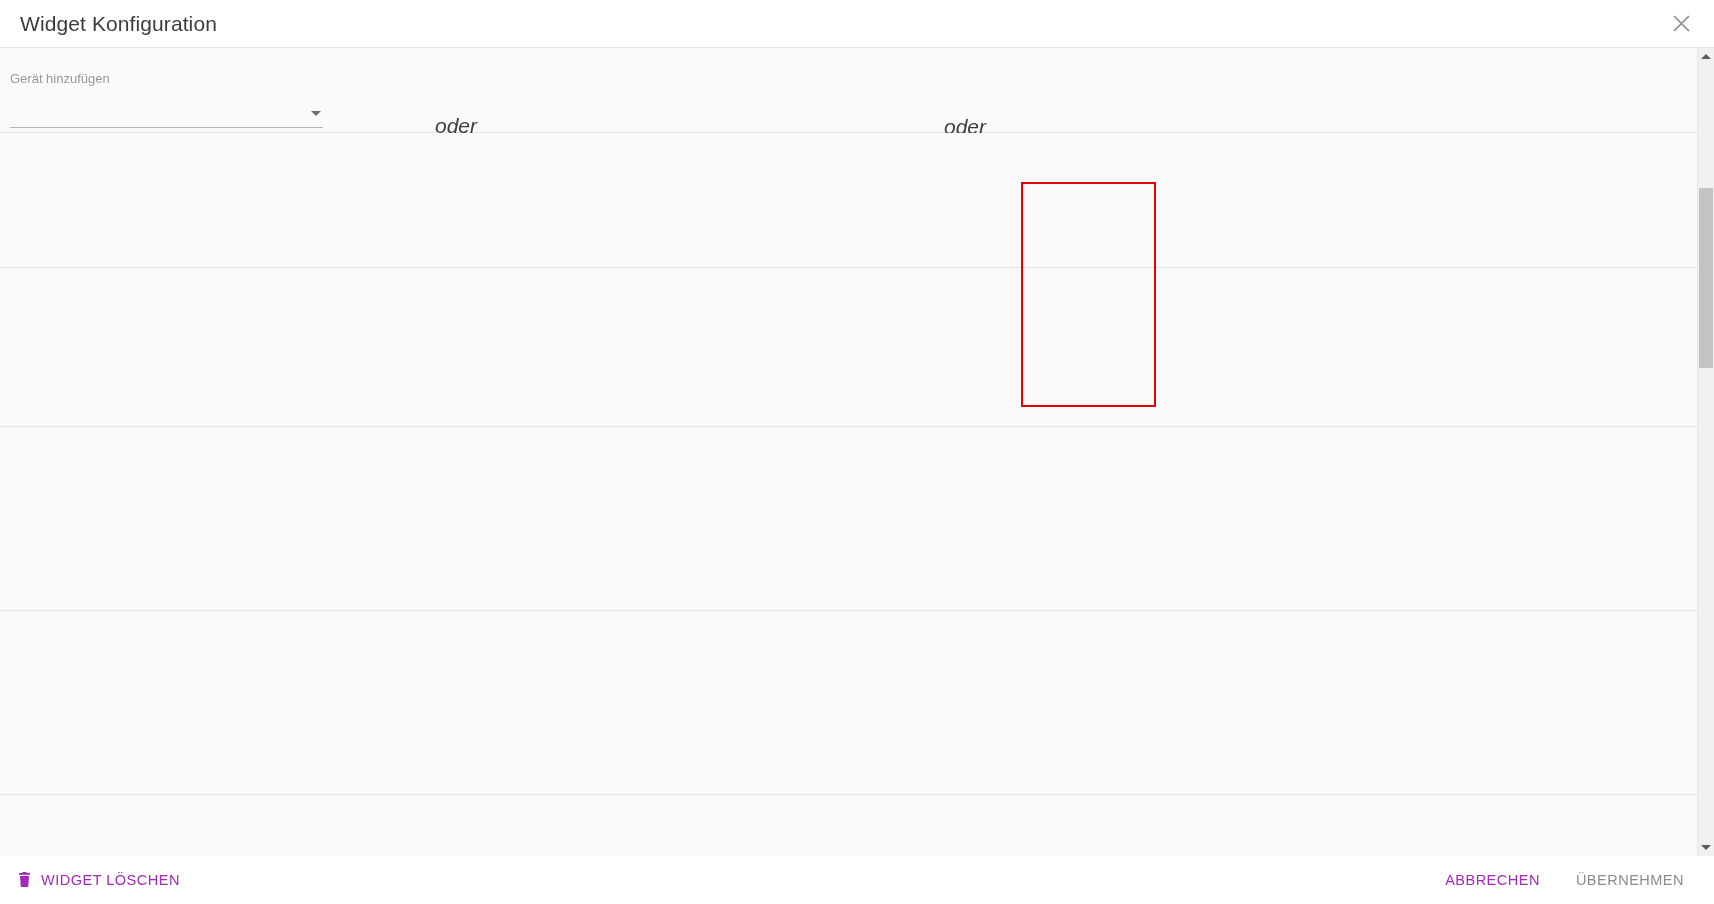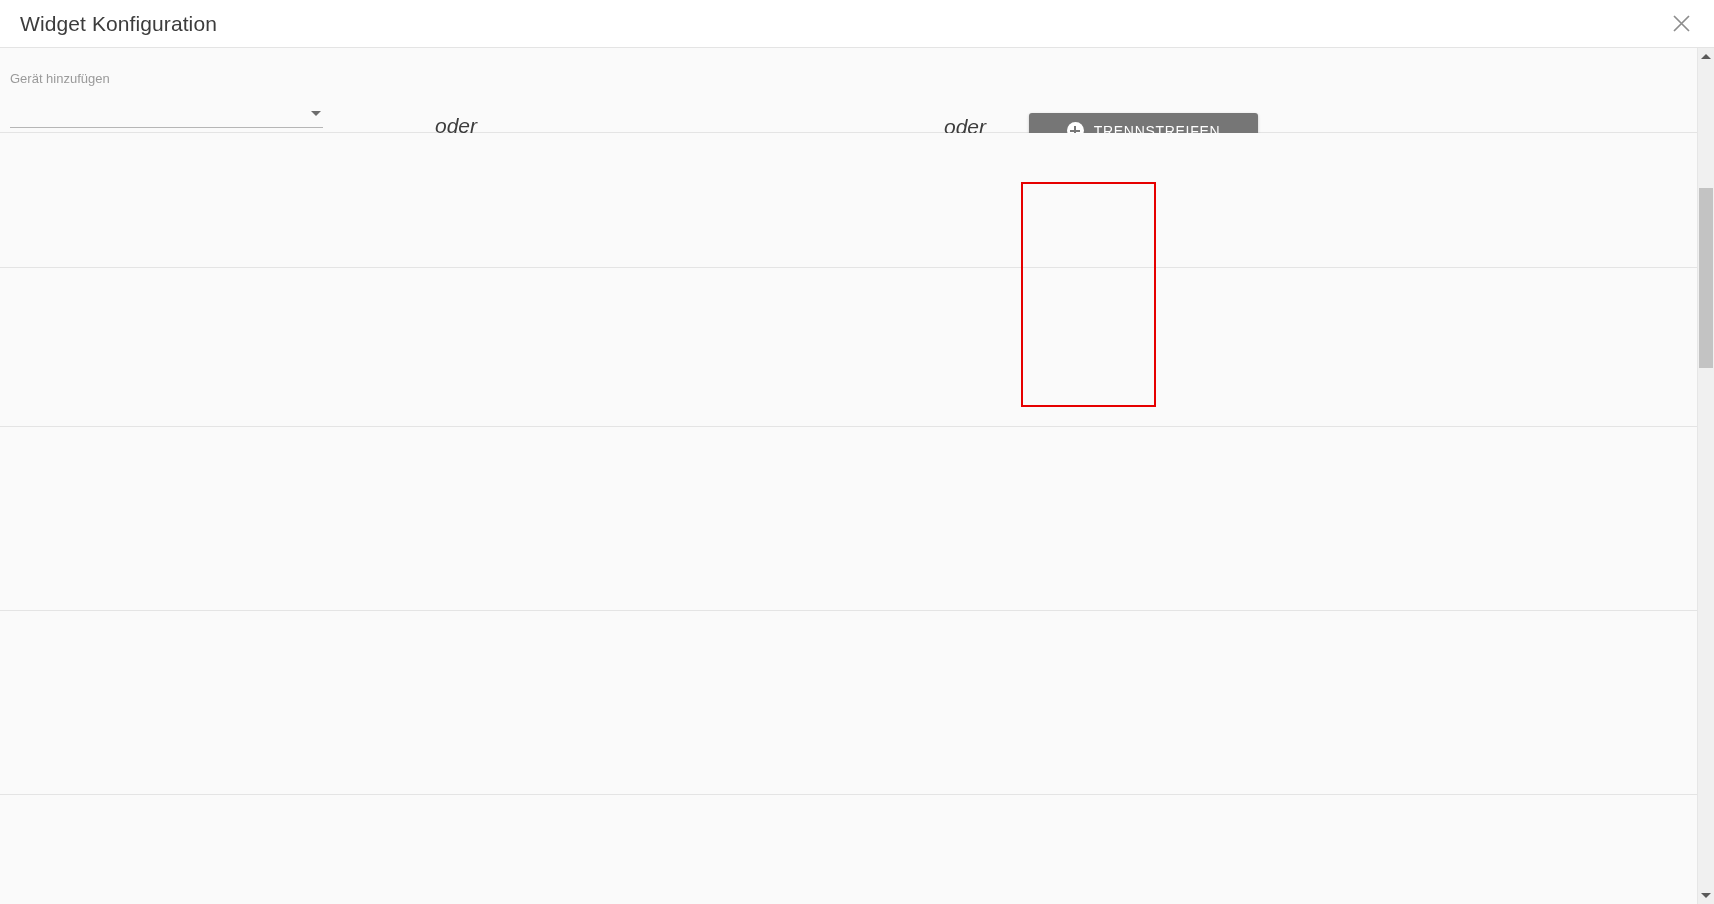--- a/index.html
+++ b/index.html
@@ -369,24 +369,20 @@
             <div class="caret"></div>
           </div>
           <div class="funderline"></div>
         </div>
 
         <div class="oder oder-1">oder</div>
 
 
         <div class="oder oder-2">oder</div>
 
-        <button class="trenn-btn">
-          <span class="plus-circle"></span>
-          <span>TRENNSTREIFEN</span>
-        </button>
       </div>
 
       <div class="devrow h1">
         <div class="handle" style="top:202px">
           <i></i>
             <i></i>
             <i></i>
             <i></i>
             <i></i>
             <i></i>
@@ -618,14 +614,30 @@
       <div class="sb-up">
           <span class="sb-arrow-up"></span>
         </div>
       <div class="sb-thumb"></div>
       <div class="sb-down">
           <span class="sb-arrow-down"></span>
         </div>
     </div>
   </div>
 
+  <div class="footer">
+    <button class="btn-flat btn-purple">
+      <span class="trash-purple">
+        <svg width="13" height="16" viewBox="0 0 13 16">
+            <rect x="1" y="1" width="11" height="1.8" fill="#a32ab8"></rect>
+            <rect x="4.5" y="0" width="4" height="1.5" fill="#a32ab8"></rect>
+            <path d="M2 4 H11 L10.2 15 H2.8 Z" fill="#a32ab8"></path>
+          </svg>
+      </span>
+      <span>WIDGET LÖSCHEN</span>
+    </button>
+    <div class="footer-right">
+      <button class="btn-flat btn-purple">ABBRECHEN</button>
+      <button class="btn-flat btn-grey">ÜBERNEHMEN</button>
+    </div>
+  </div>
 
 </div>
 
 </body></html>

